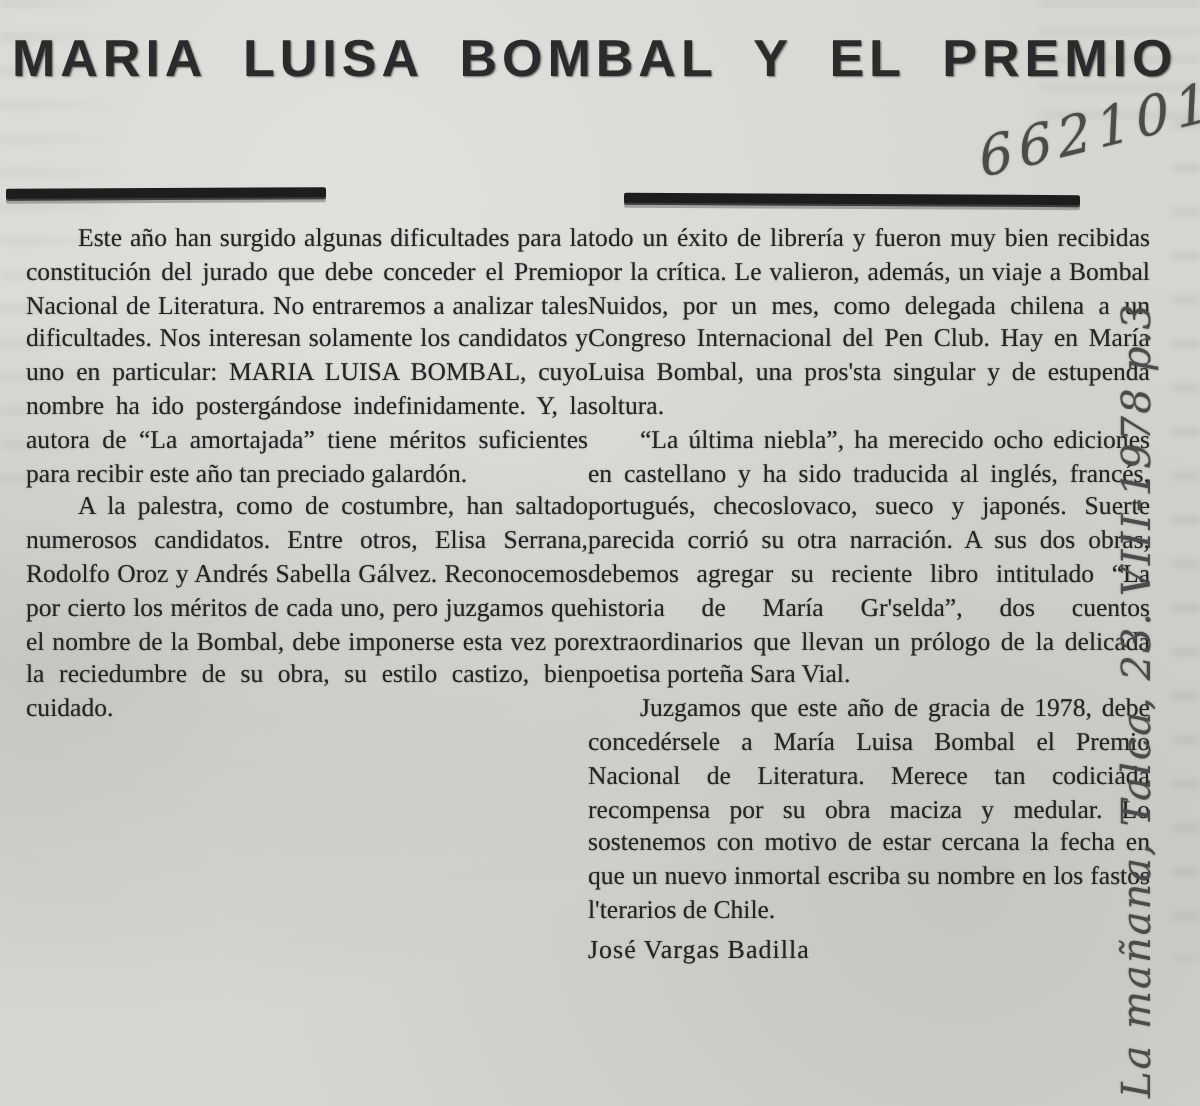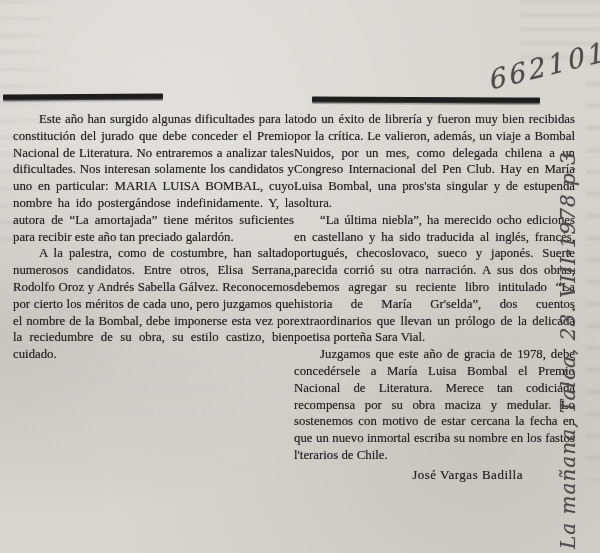--- a/index.html
+++ b/index.html
@@ -46,21 +46,21 @@
     flex:1 1 0;
     font-size:12.8px;line-height:16.8px;
     text-align:justify;
     color:#242424;
     text-shadow:0 0 0.7px rgba(45,45,45,0.55);
   }
   .col p{margin:0;text-indent:26px;}
   .col p.noindent{text-indent:0;}
   .byline{
     margin-top:3px;
-    text-align:right;
+    text-align:left;
     padding-right:52px;
     font-size:13px;
     letter-spacing:0.5px;
   }
   
   .hand{
     font-family:"DejaVu Serif", serif;
     font-style:italic;
     color:#4b4b4b;
   }
@@ -101,20 +101,21 @@
 </head>
 <body>
 
 <div class="page">
 
   <div class="smudge smudge-topleft"></div>
   <div class="smudge smudge-topright"></div>
   <div class="smudge smudge-rightedge"></div>
 
   <div class="headline">
+    <div class="hl">MARIA LUISA BOMBAL Y EL PREMIO</div>
   </div>
 
   <div class="hand catalog-number">662101</div>
 
   <div class="rule rule-left"></div>
   <div class="rule rule-right"></div>
 
   <div class="columns">
     <div class="col">
       <p>Este año han surgido algunas dificultades para la constitución del jurado que debe conceder el Premio Nacional de Literatura. No entraremos a analizar tales dificultades. Nos interesan solamente los candidatos y uno en particular: MARIA LUISA BOMBAL, cuyo nombre ha ido postergándose indefinidamente. Y, la autora de “La amortajada” tiene méritos suficientes para recibir este año tan preciado galardón.</p>

